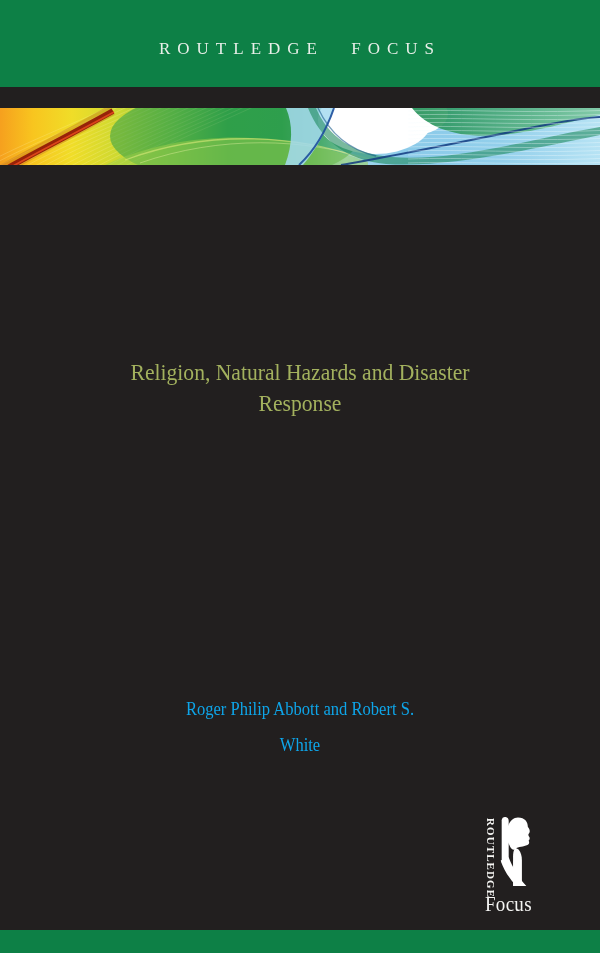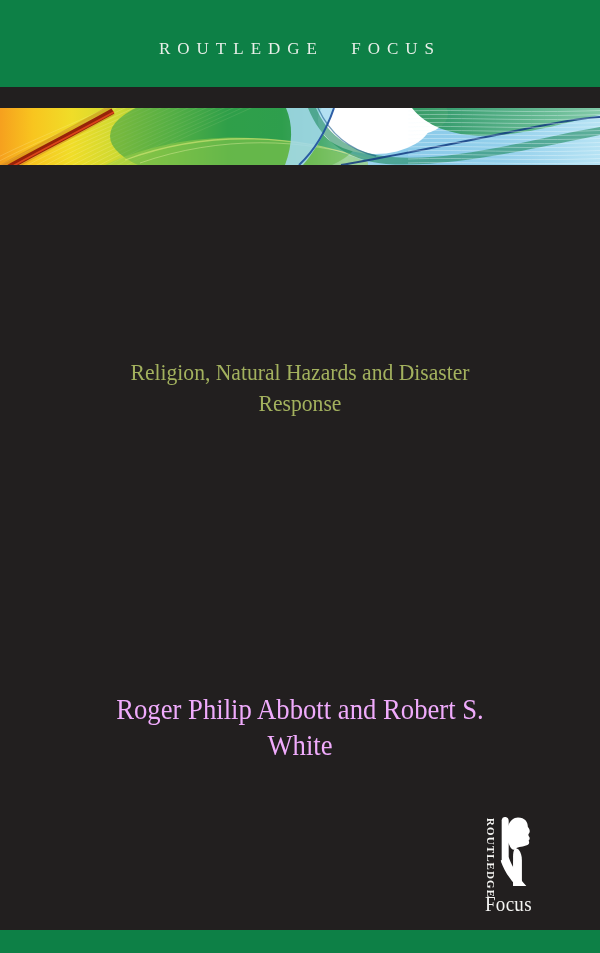--- a/index.html
+++ b/index.html
@@ -25,21 +25,21 @@
     color:#f3f1ee;font-size:34px;line-height:40px;letter-spacing:.5px;font-weight:400;
   }
   .title-block div{transform:scaleX(.88);}
   .subtitle-block{
     position:absolute;top:357px;left:0;right:0;text-align:center;
     color:#a3b15e;font-size:24px;line-height:31px;font-weight:400;
   }
   .subtitle-block div{transform:scaleX(.9);}
   .authors-block{
     position:absolute;top:691px;left:0;right:0;text-align:center;
-    color:#f0abfc;font-size:29px;line-height:36px;font-weight:400;
+    color:#0ea5e9;font-size:18px;line-height:36px;font-weight:400;
   }
   .authors-block div{transform:scaleX(.92);}
   
   .logo{position:absolute;left:485px;top:816px;width:54px;color:#ffffff;}
   .logo-row{display:flex;align-items:flex-start;}
   .logo-vertical{
     writing-mode:vertical-rl;font-size:11px;font-weight:bold;letter-spacing:1.1px;
     line-height:12px;height:72px;margin-top:2px;white-space:nowrap;color:#f5f5f3;
   }
   .r-mark{margin-left:2px;}

